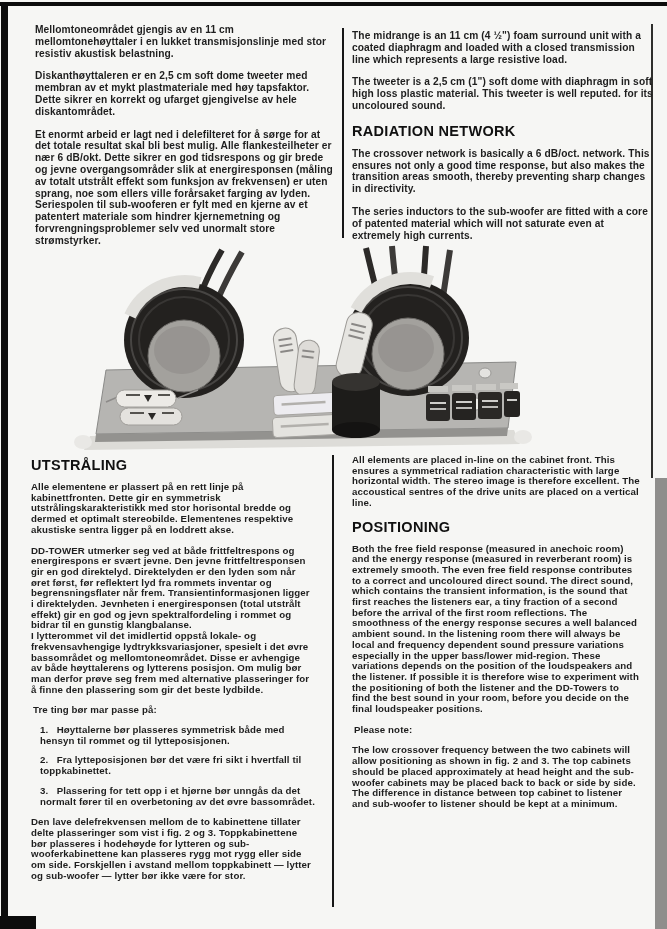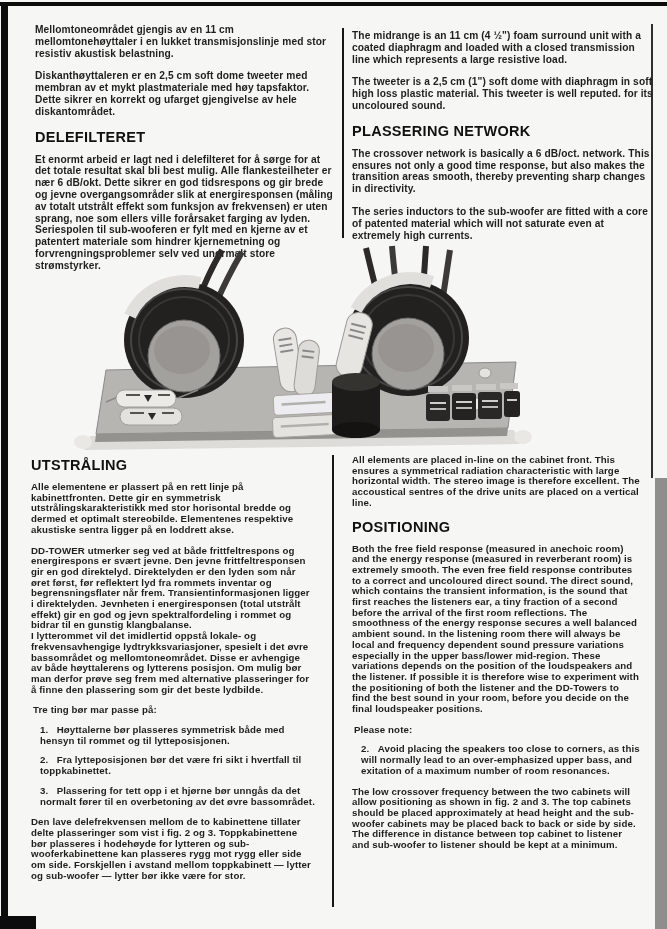--- a/index.html
+++ b/index.html
@@ -56,28 +56,27 @@
   <div class="edge edge-bottom-left"></div>
   <div class="edge edge-right-line"></div>
   <div class="edge edge-right-band"></div>
 
   <div class="divider divider-top"></div>
   <div class="divider divider-bottom"></div>
 
   <section class="col" id="left-top">
     <p>Mellomtoneområdet gjengis av en 11 cm mellomtonehøyttaler i en lukket transmisjonslinje med stor resistiv akustisk belastning.</p>
     <p>Diskanthøyttaleren er en 2,5 cm soft dome tweeter med membran av et mykt plastmateriale med høy tapsfaktor. Dette sikrer en korrekt og ufarget gjengivelse av hele diskantområdet.</p>
-    <h2>DELEFILTERET</h2>
     <p>Et enormt arbeid er lagt ned i delefilteret for å sørge for at det totale resultat skal bli best mulig. Alle flankesteilheter er nær 6 dB/okt. Dette sikrer en god tidsrespons og gir brede og jevne overgangsområder slik at energiresponsen (måling av totalt utstrålt effekt som funksjon av frekvensen) er uten sprang, noe som ellers ville forårsaket farging av lyden. Seriespolen til sub-wooferen er fylt med en kjerne av et patentert materiale som hindrer kjernemetning og forvrengningsproblemer selv ved unormalt store strømstyrker.</p>
   </section>
 
   <section class="col" id="right-top">
     <p>The midrange is an 11 cm (4 ½") foam surround unit with a coated diaphragm and loaded with a closed transmission line which represents a large resistive load.</p>
     <p>The tweeter is a 2,5 cm (1") soft dome with diaphragm in soft high loss plastic material. This tweeter is well reputed. for its uncoloured sound.</p>
-    <h2>PLASSERING NETWORK</h2>
+    <h2>RADIATION NETWORK</h2>
     <p>The crossover network is basically a 6 dB/oct. network. This ensures not only a good time response, but also makes the transition areas smooth, thereby preventing sharp changes in directivity.</p>
     <p>The series inductors to the sub-woofer are fitted with a core of patented material which will not saturate even at extremely high currents.</p>
   </section>
 
   <figure class="photo">
     <svg viewBox="0 0 600 212" xmlns="http://www.w3.org/2000/svg">
 
       <polygon points="54,192 478,186 484,200 48,206" fill="#dddcd8"></polygon>
 
       <g>
@@ -191,17 +190,16 @@
     <p class="list-item">2.&nbsp;&nbsp;&nbsp;Fra lytteposisjonen bør det være fri sikt i hvertfall til toppkabinettet.</p>
     <p class="list-item">3.&nbsp;&nbsp;&nbsp;Plassering for tett opp i et hjørne bør unngås da det normalt fører til en overbetoning av det øvre bassområdet.</p>
     <p class="after-list">Den lave delefrekvensen mellom de to kabinettene tillater delte plasseringer som vist i fig. 2 og 3. Toppkabinettene bør plasseres i hodehøyde for lytteren og sub-wooferkabinettene kan plasseres rygg mot rygg eller side om side. Forskjellen i avstand mellom toppkabinett — lytter og sub-woofer — lytter bør ikke være for stor.</p>
   </section>
 
   <section class="col tight" id="right-bottom">
     <p>All elements are placed in-line on the cabinet front. This ensures a symmetrical radiation characteristic with large horizontal width. The stereo image is therefore excellent. The accoustical sentres of the drive units are placed on a vertical line.</p>
     <h2>POSITIONING</h2>
     <p>Both the free field response (measured in anechoic room) and the energy response (measured in reverberant room) is extremely smooth. The even free field response contributes to a correct and uncoloured direct sound. The direct sound, which contains the transient information, is the sound that first reaches the listeners ear, a tiny fraction of a second before the arrival of the first room reflections. The smoothness of the energy response secures a well balanced ambient sound. In the listening room there will always be local and frequency dependent sound pressure variations especially in the upper bass/lower mid-region. These variations depends on the position of the loudspeakers and the listener. If possible it is therefore wise to experiment with the positioning of both the listener and the DD-Towers to find the best sound in your room, before you decide on the final loudspeaker positions.</p>
     <p class="note-intro">Please note:</p>
-    <p class="list-item">2.&nbsp;&nbsp;&nbsp;Avoid placing the speakers too close to corners, as this will normally lead to an over-emphasized upper bass, and exitation of a maximum number of room resonances.</p>
     <p class="after-list">The low crossover frequency between the two cabinets will allow positioning as shown in fig. 2 and 3. The top cabinets should be placed approximately at head height and the sub-woofer cabinets may be placed back to back or side by side. The difference in distance between top cabinet to listener and sub-woofer to listener should be kept at a minimum.</p>
   </section>
 
 </div>
 
 </body></html>

